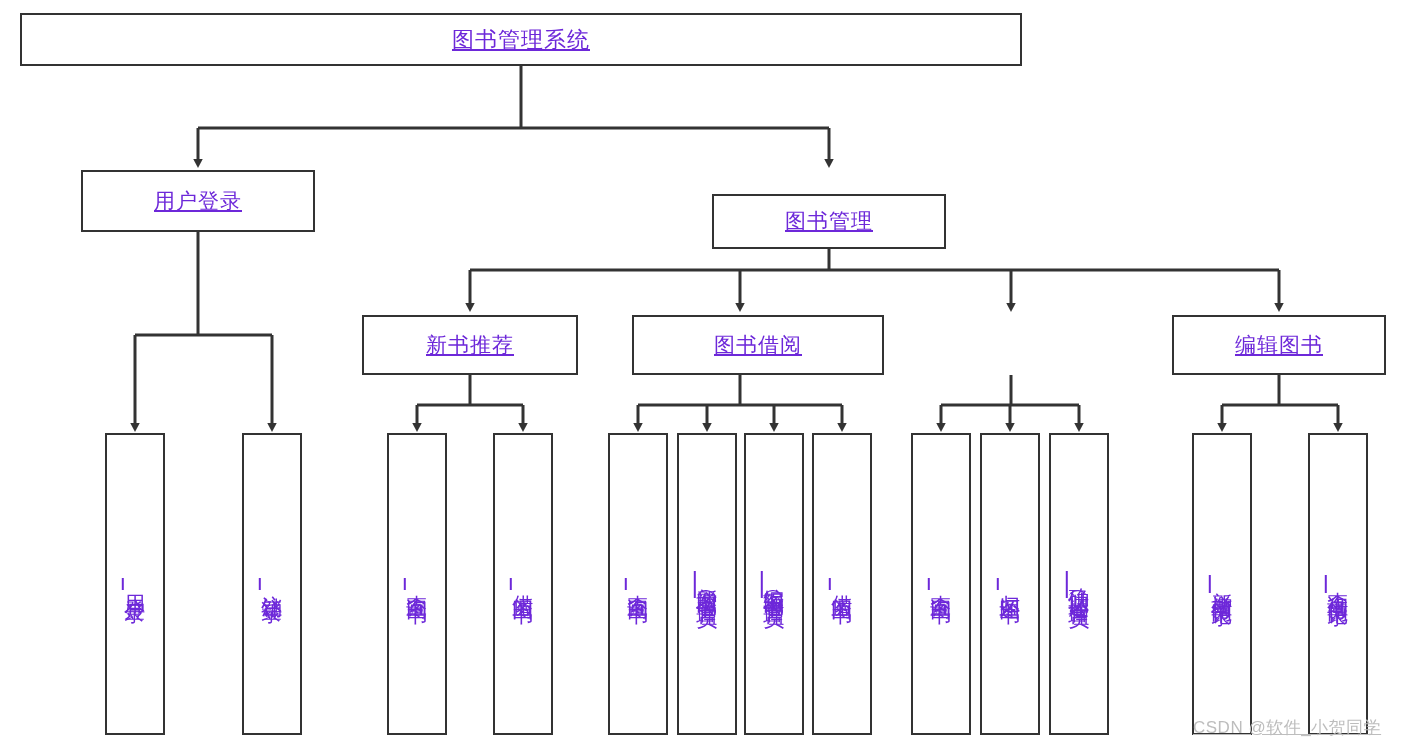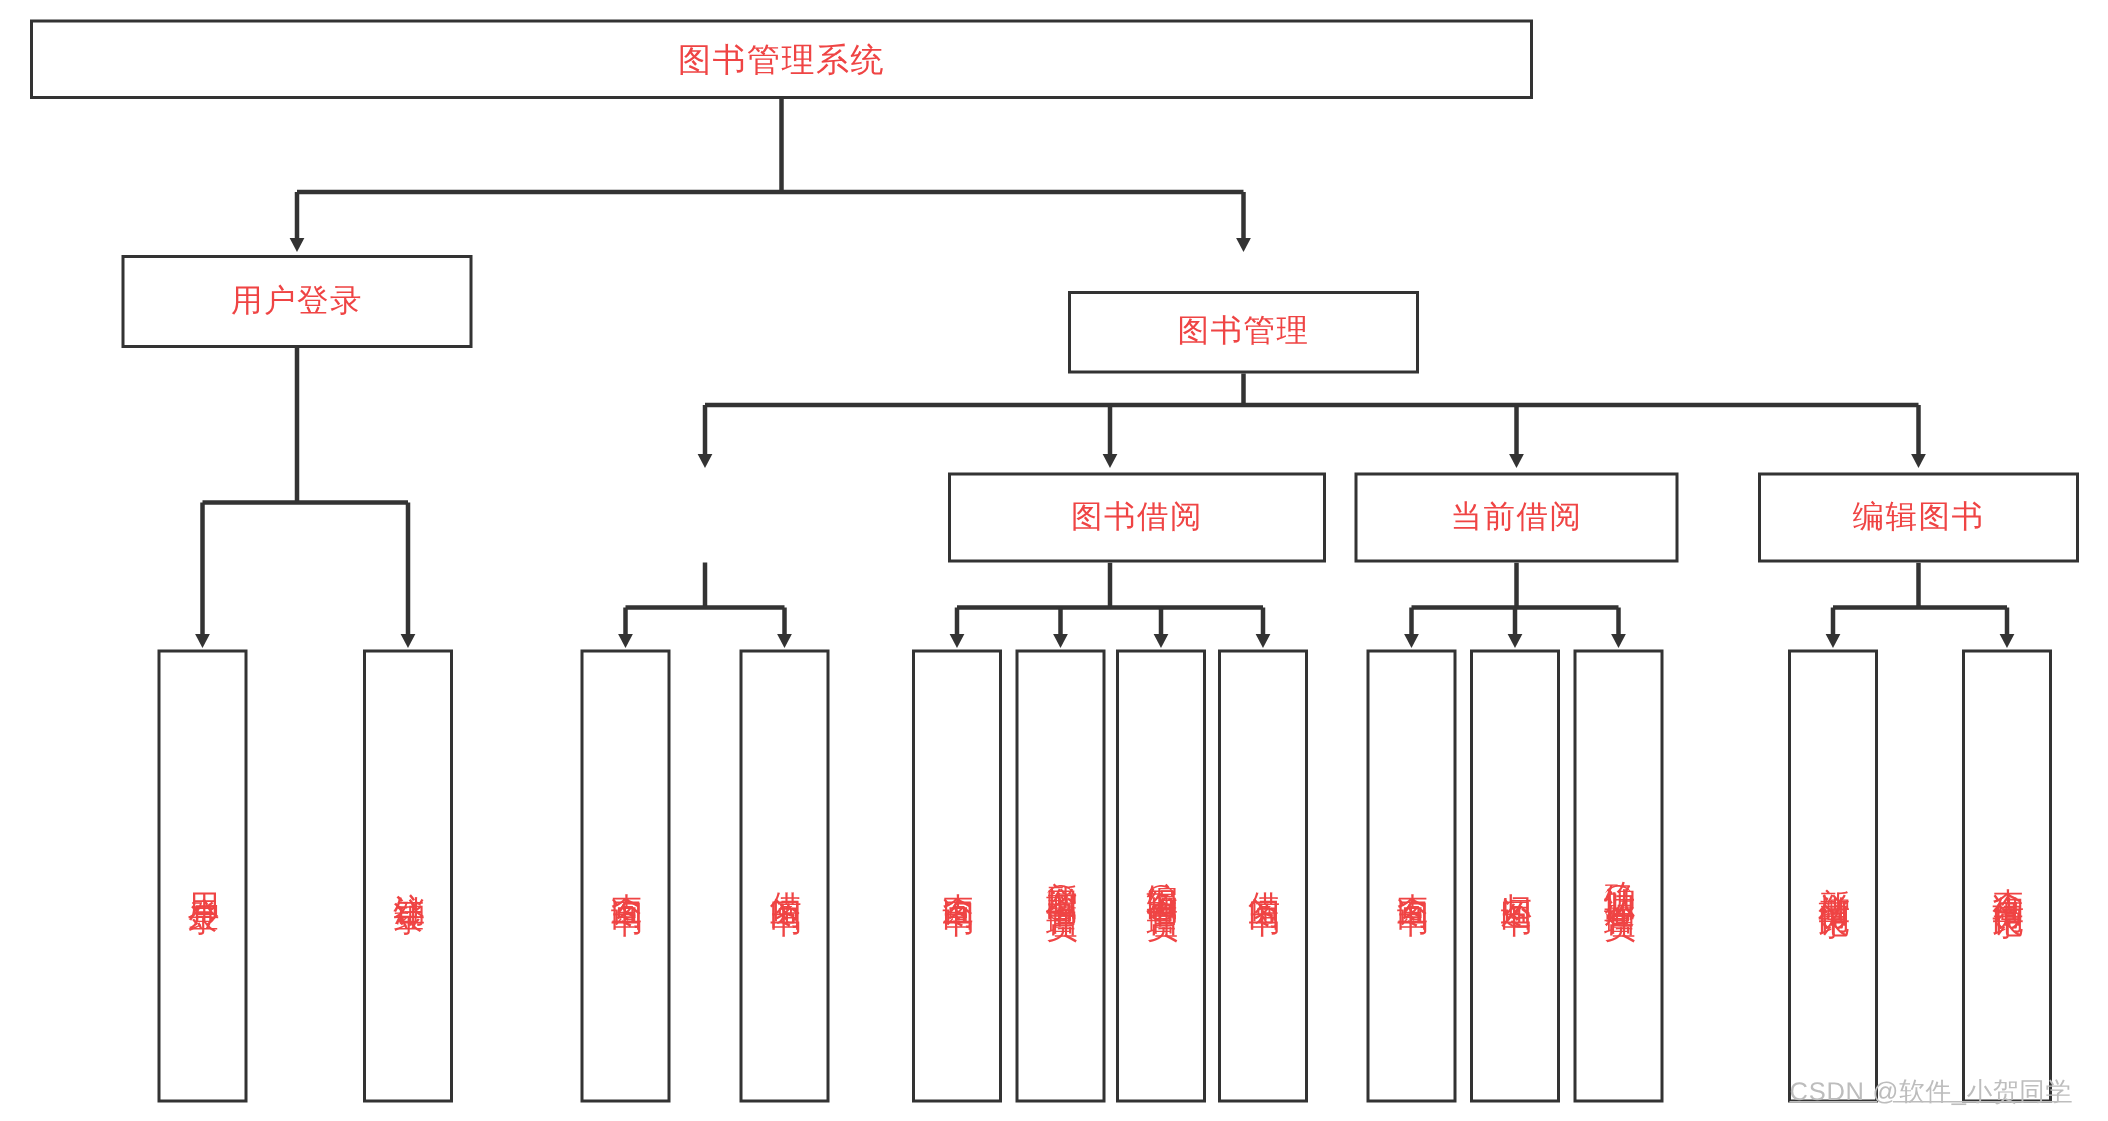--- a/index.html
+++ b/index.html
@@ -1,19 +1,19 @@
 <!DOCTYPE html>
 <html><head>
 <meta charset="utf-8">
 <style>
   html,body{margin:0;padding:0;background:#ffffff;}
   body{width:1405px;height:747px;overflow:hidden;font-family:"Liberation Sans","DejaVu Sans",sans-serif;}
   #diagram-root{position:relative;width:1405px;height:747px;background:#fff;}
   svg.wires{position:absolute;left:0;top:0;width:1405px;height:747px;}
-  .node{position:absolute;box-sizing:border-box;background:#ffffff;border:2.5px solid #333333;display:flex;align-items:center;justify-content:center;color:#ef4444;}
+  .node{position:absolute;box-sizing:border-box;background:#ffffff;border:2.5px solid #333333;display:flex;align-items:center;justify-content:center;color:#6d28d9;text-decoration:underline;}
   .node .lbl{display:block;text-align:center;line-height:1.18;white-space:nowrap;}
   .node.h .lbl{font-size:21px;letter-spacing:1px;}
   .node.root .lbl{font-size:22px;letter-spacing:1px;}
   .node.v{align-items:center;justify-content:center;}
   .node.v .lbl{writing-mode:vertical-rl;text-orientation:upright;font-size:21px;line-height:1.22;letter-spacing:3px;white-space:nowrap;}
   .watermark{position:absolute;color:#bdbdbd;font-size:17px;letter-spacing:0.5px;white-space:nowrap;user-select:none;}
 </style>
 </head>
 <body>
 
@@ -73,25 +73,25 @@
     <span class="lbl">图书管理系统</span>
   </div>
 
   <div class="node h" style="left:81px;top:170px;width:234px;height:62px;">
     <span class="lbl">用户登录</span>
   </div>
   <div class="node h" style="left:712px;top:170px;width:234px;height:55px;margin-top:24px;">
     <span class="lbl">图书管理</span>
   </div>
 
+  <div class="node h" style="left:362px;top:315px;width:216px;height:60px;">
+    <span class="lbl">新书推荐</span>
+  </div>
   <div class="node h" style="left:632px;top:315px;width:252px;height:60px;">
     <span class="lbl">图书借阅</span>
-  </div>
-  <div class="node h" style="left:903px;top:315px;width:216px;height:60px;">
-    <span class="lbl">当前借阅</span>
   </div>
   <div class="node h" style="left:1172px;top:315px;width:214px;height:60px;">
     <span class="lbl">编辑图书</span>
   </div>
 
   <div class="node v" style="left:105px;top:433px;width:60px;height:302px;">
     <span class="lbl">用户登录</span>
   </div>
   <div class="node v" style="left:242px;top:433px;width:60px;height:302px;">
     <span class="lbl">注销登录</span>

